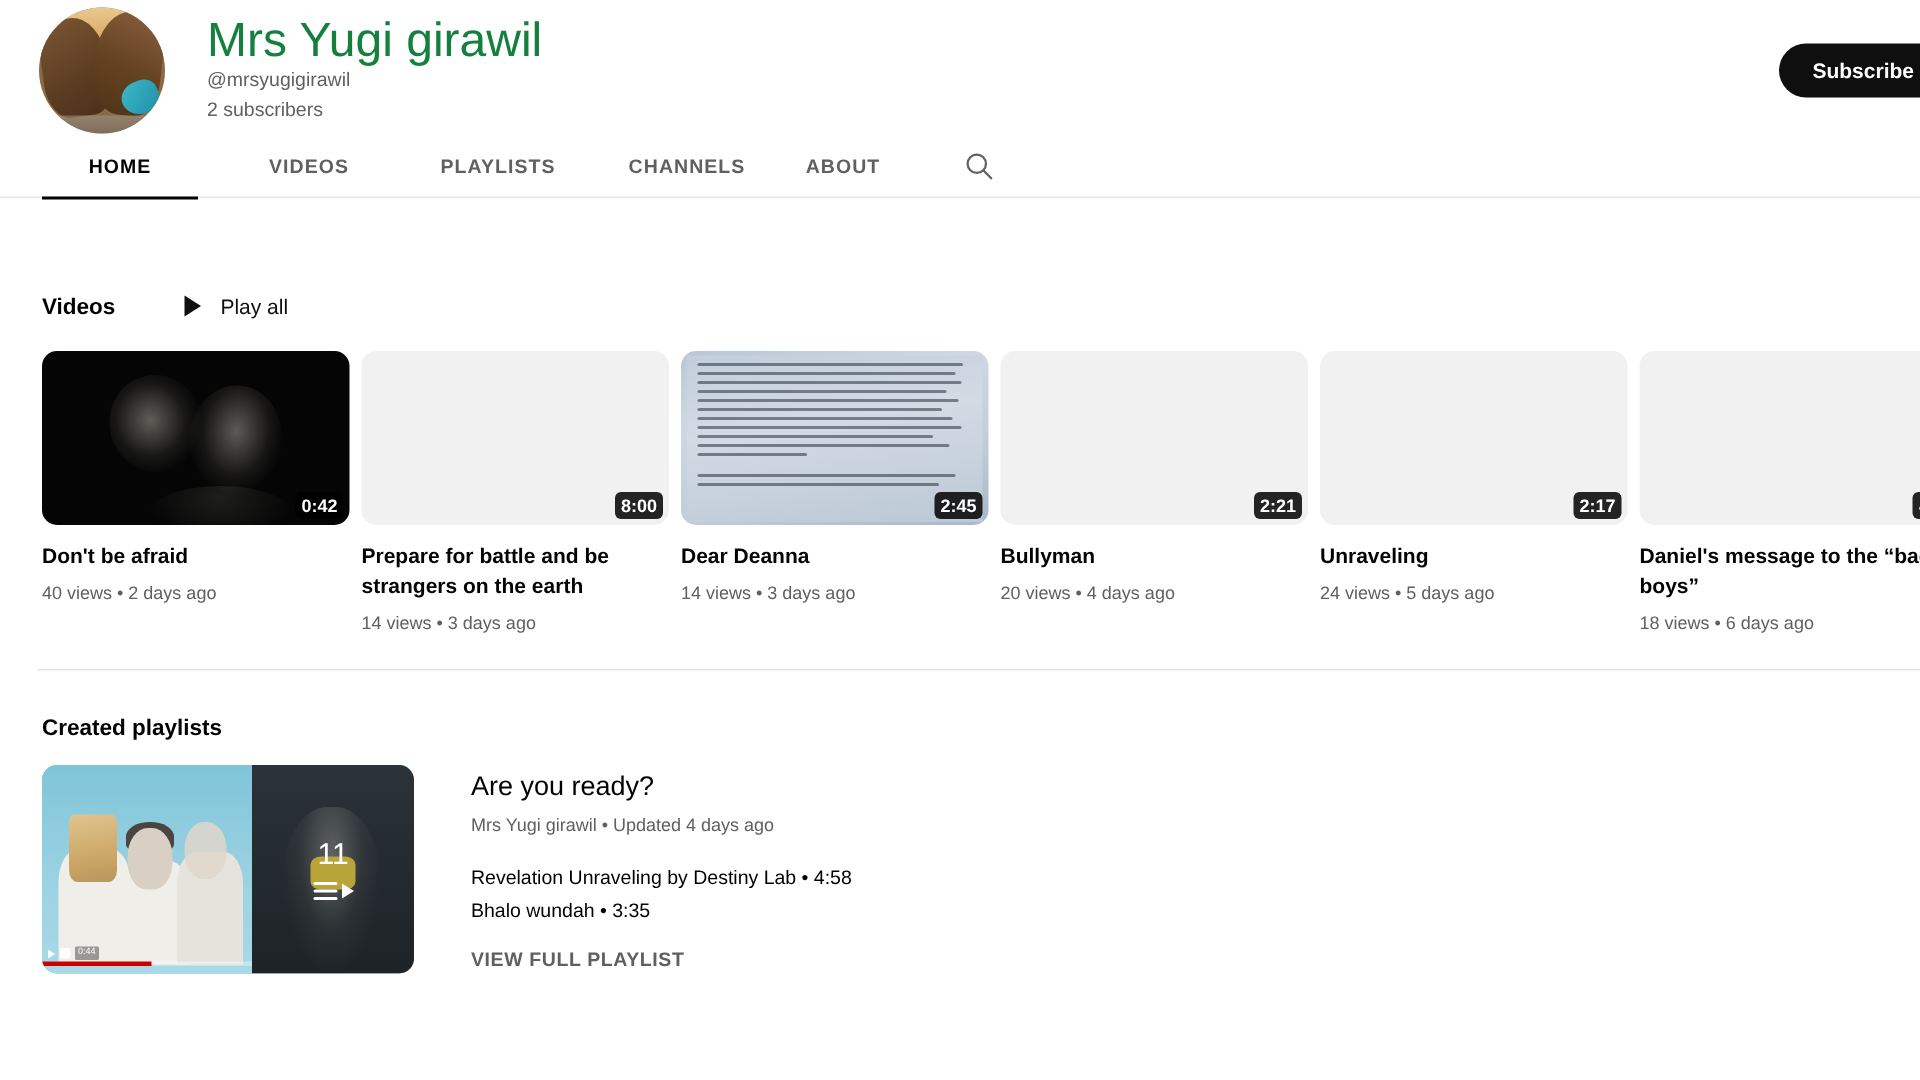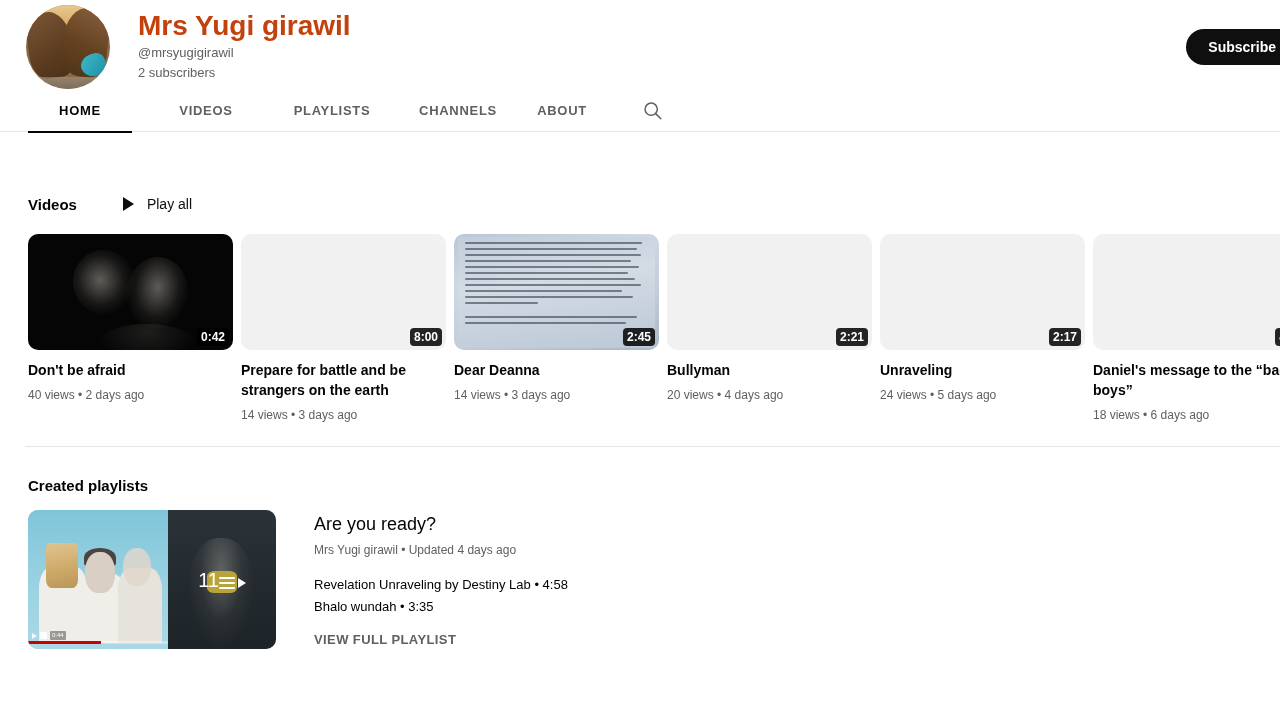--- a/index.html
+++ b/index.html
@@ -59,25 +59,25 @@
   .avatar .av-ground {
     position: absolute; left: 0; bottom: 0; width: 100%; height: 14%;
     background: linear-gradient(180deg, rgba(160,150,140,.55), rgba(120,110,100,.75));
   }
 
   .channel-meta {
     margin-left: 28px;
     padding-top: 6px;
   }
   .channel-name {
-    font-size: 28px;
-    font-weight: 700;
+    font-size: 32px;
+    font-weight: 400;
     line-height: 30px;
     letter-spacing: 0;
-    color: #c2410c;
+    color: #15803d;
   }
   .channel-handle {
     font-size: 13px;
     color: #606060;
     line-height: 18px;
     margin-top: 3px;
   }
   .channel-subs {
     font-size: 13px;
     color: #606060;
@@ -348,21 +348,21 @@
   }
   .pl-thumb .ctl .sp { width: 7px; height: 7px; background: #fff; border-radius: 1px; }
   .pl-thumb .ctl .tm {
     font-size: 6px; color: #fff; background: rgba(0,0,0,.4);
     padding: 0 2px; border-radius: 1px; line-height: 9px;
   }
 
   .pl-thumb .pl-right {
     position: absolute; right: 0; top: 0; width: 43.5%; height: 100%;
     background: linear-gradient(180deg, #2b3338 0%, #1d2327 100%);
-    display: flex; flex-direction: row;
+    display: flex; flex-direction: column;
     align-items: center; justify-content: center;
     overflow: hidden;
   }
   .pl-thumb .pl-right .ghost {
     position: absolute; left: 18%; top: 20%; width: 62%; height: 80%;
     background: radial-gradient(ellipse at 50% 30%, rgba(230,225,215,.30) 0%, rgba(120,115,110,.12) 45%, rgba(0,0,0,0) 72%);
     border-radius: 45% 45% 20% 20%;
   }
   .pl-thumb .pl-right .mask {
     position: absolute; left: 36%; top: 44%; width: 28%; height: 16%;

